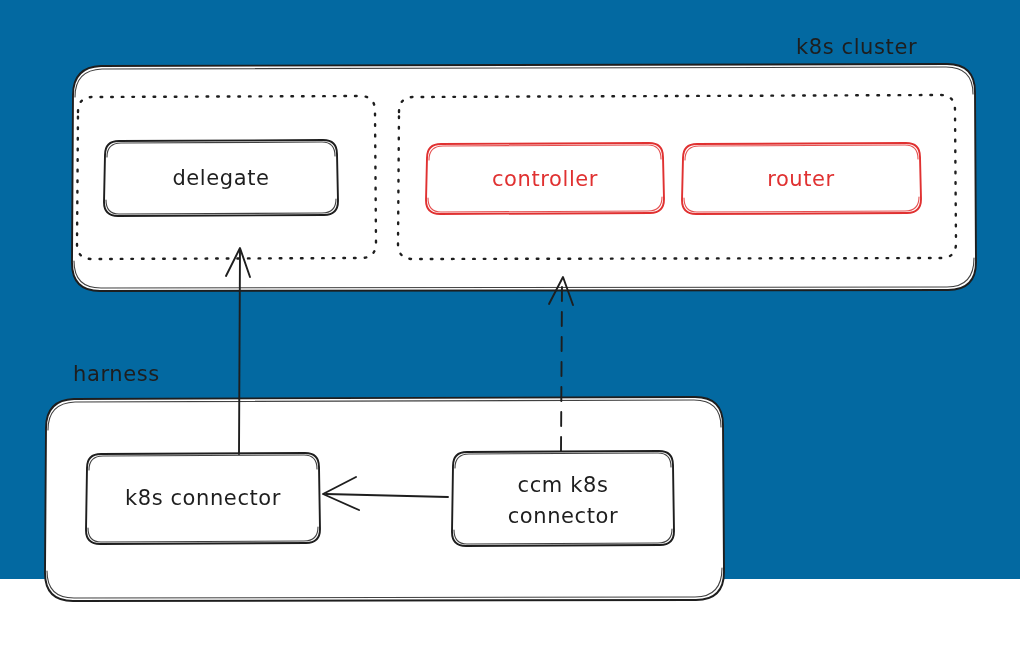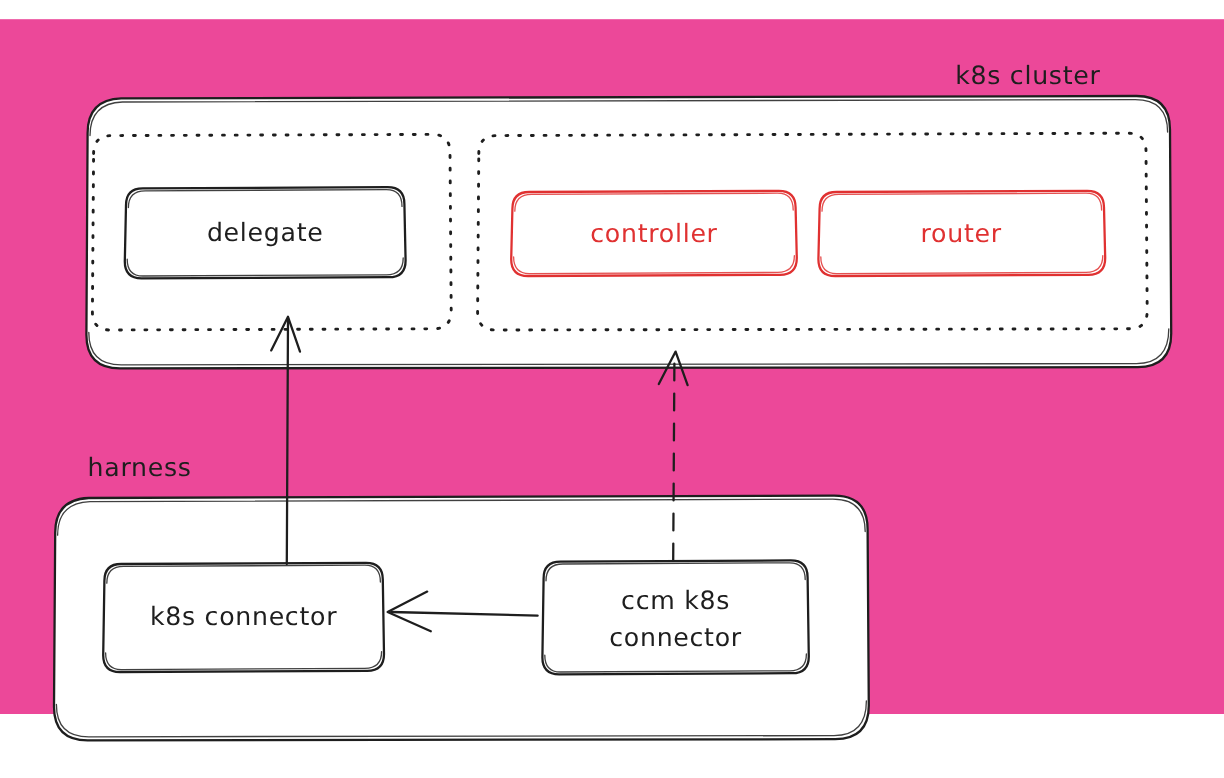--- a/index.html
+++ b/index.html
@@ -10,22 +10,21 @@
   body {
     width: 1020px;
     height: 648px;
     overflow: hidden;
     font-family: "DejaVu Sans", sans-serif;
   }
   #diagram-root {
     position: relative;
     width: 1020px;
     height: 579px;
-    background: #ec4899;
-    margin-top: 16px;
+    background: #0369a1;
   }
   svg#scene {
     position: absolute;
     top: 0;
     left: 0;
     width: 1020px;
     height: 648px;
   }
   .label-text {
     font-family: "DejaVu Sans", sans-serif;

